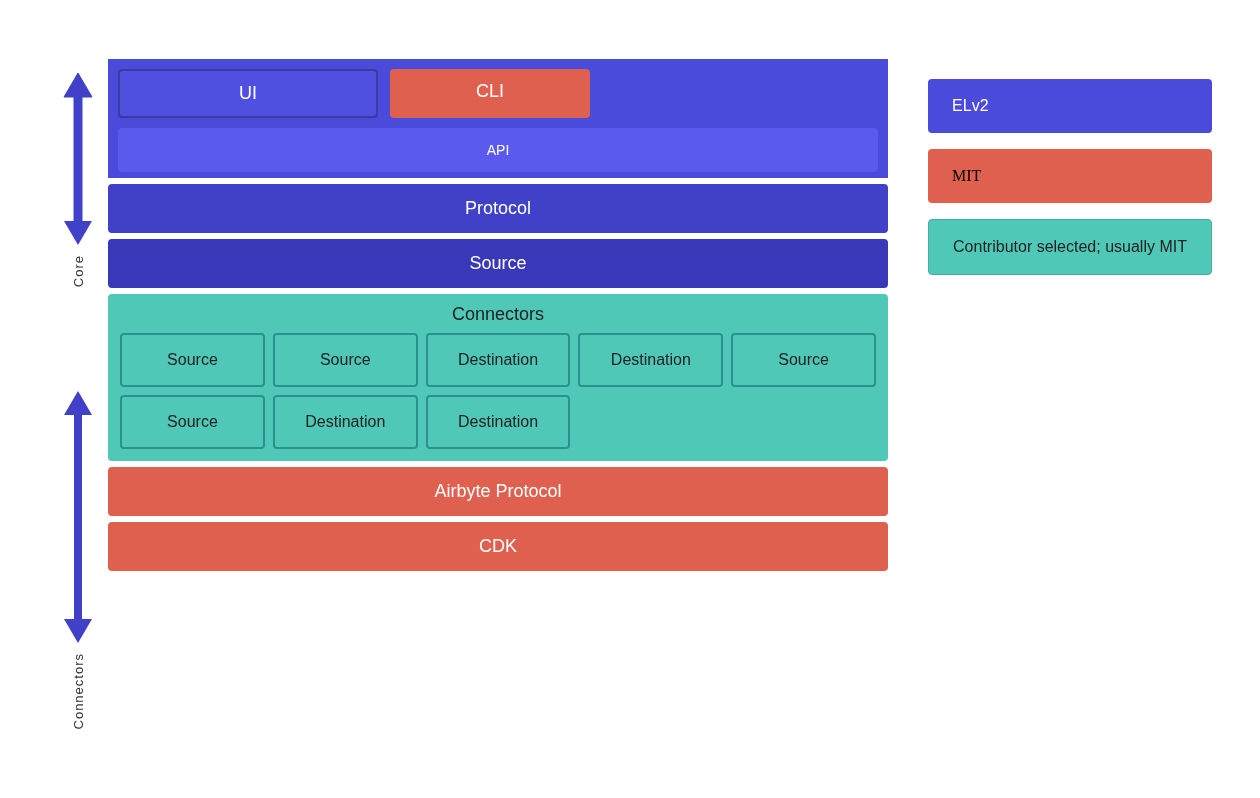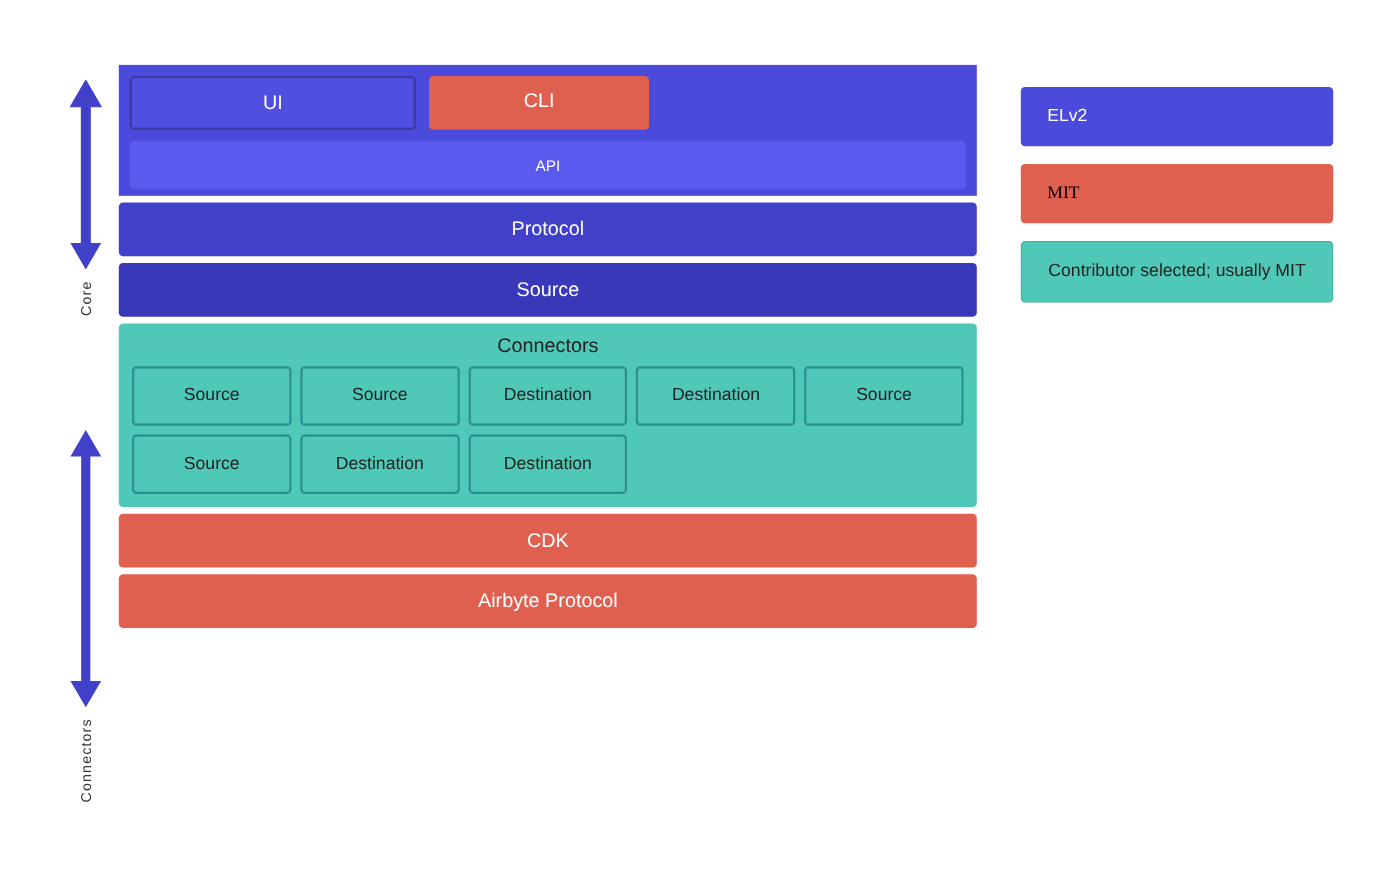--- a/index.html
+++ b/index.html
@@ -231,26 +231,26 @@
           </div>
           <div class="connector-cell">
             <span>Destination</span>
           </div>
           <div class="connector-cell">
             <span>Destination</span>
           </div>
         </div>
       </div>
 
+      <div class="block-full block-airbyte">
+        <span>Airbyte Protocol</span>
+      </div>
+
       <div class="block-full block-cdk">
         <span>CDK</span>
-      </div>
-
-      <div class="block-full block-airbyte">
-        <span>Airbyte Protocol</span>
       </div>
     </div>
   </div>
 
   <div class="legend">
     <div class="legend-item legend-elv2">
       <span>ELv2</span>
     </div>
     <div class="legend-item legend-mit">
       <span>MIT</span>

